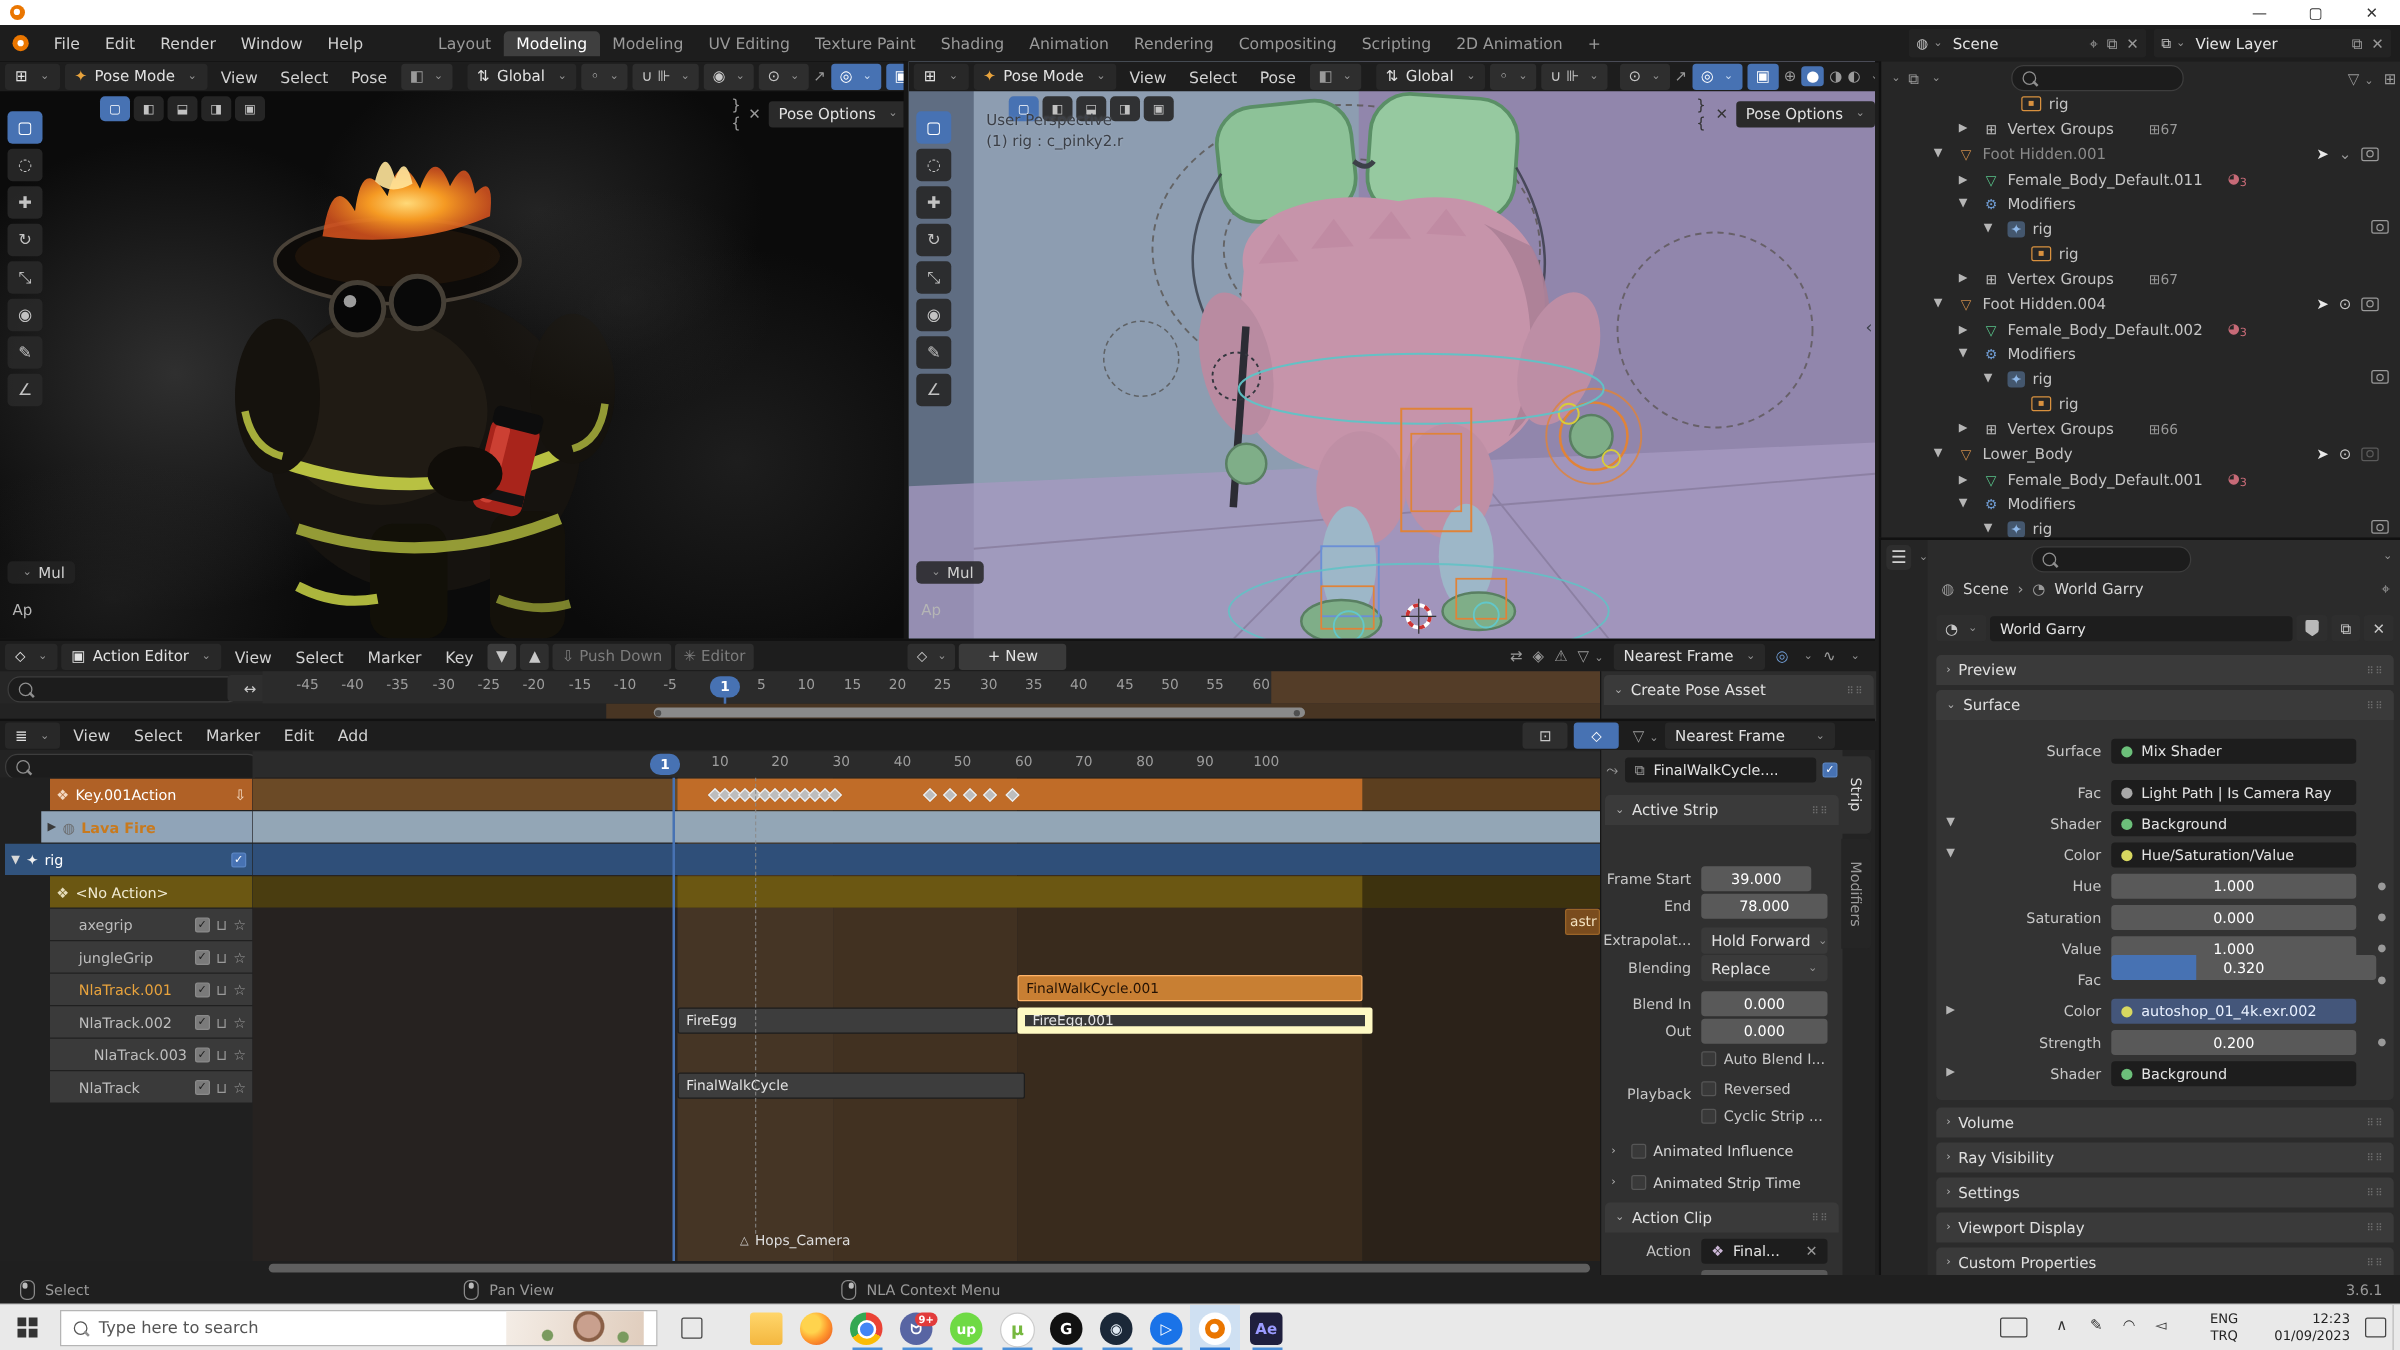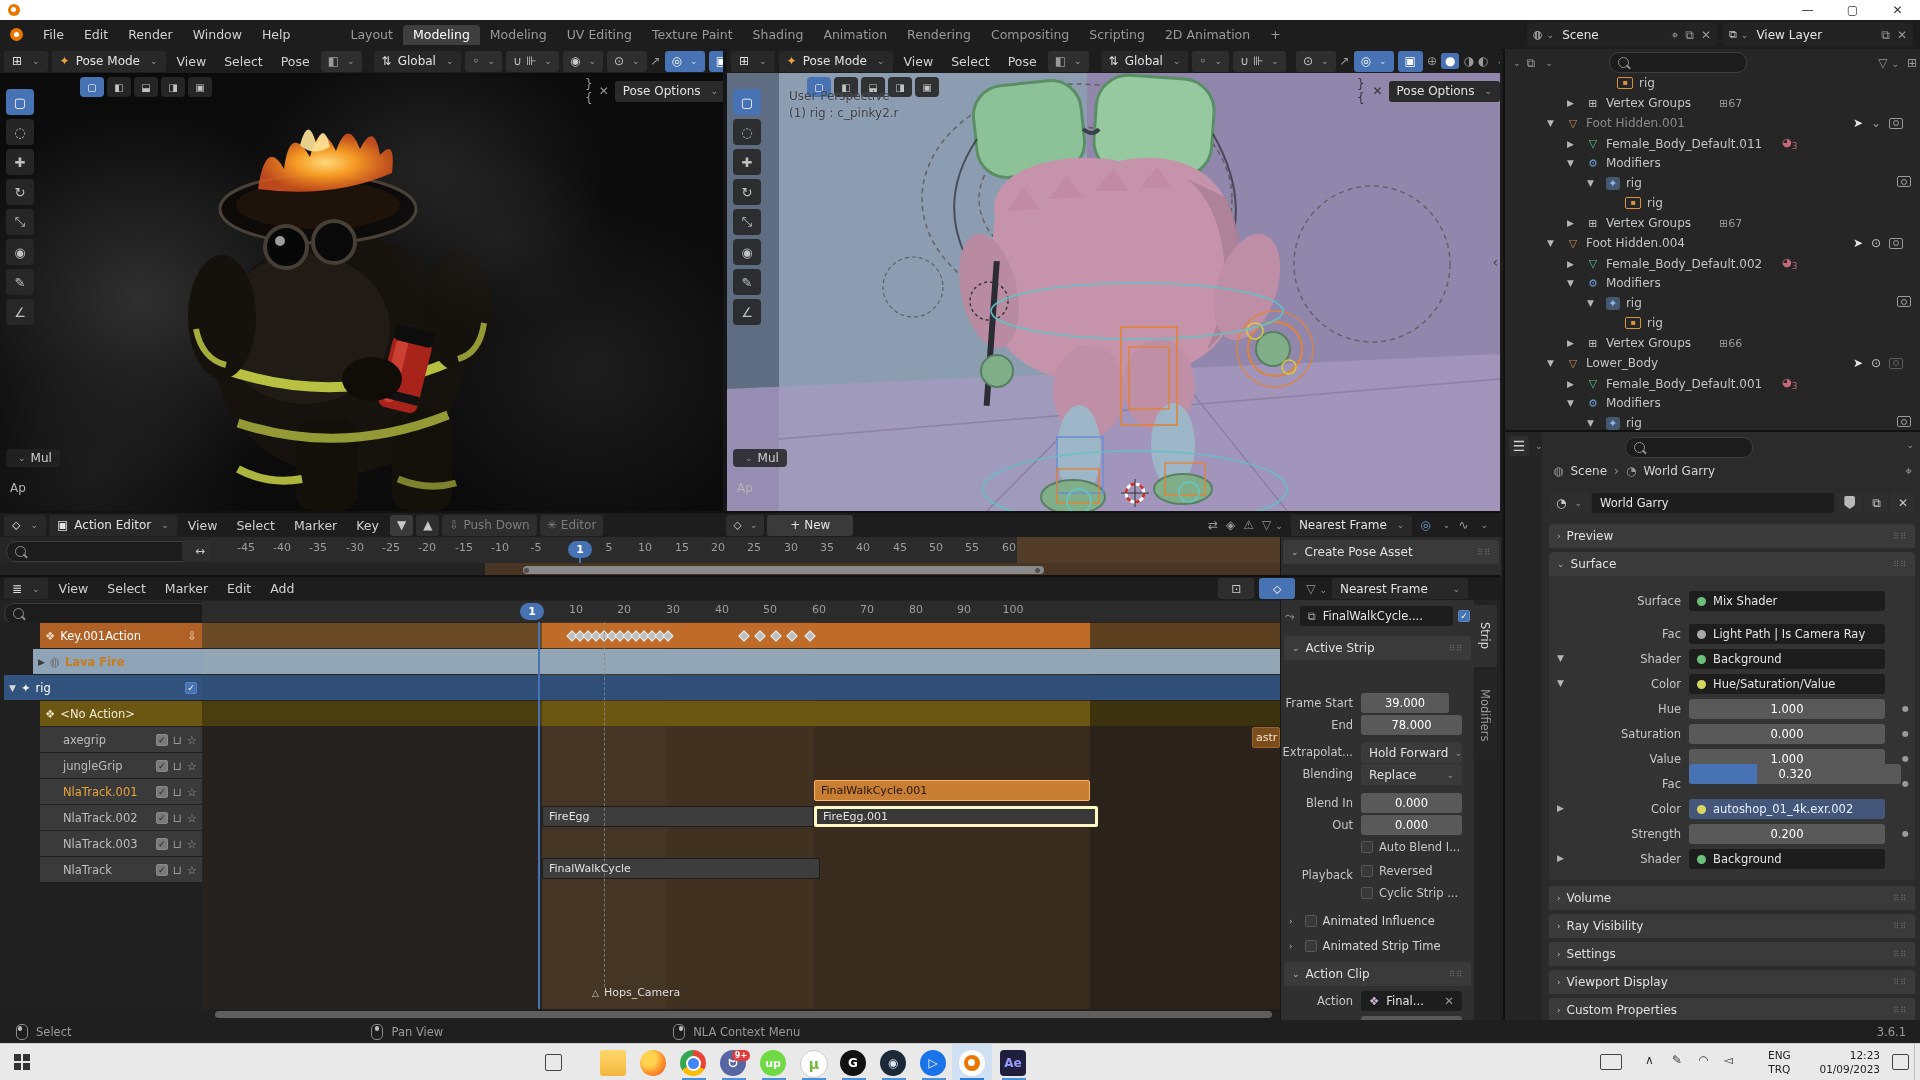--- a/index.html
+++ b/index.html
@@ -563,21 +563,21 @@
       <span class="diamond" style="left:570px;top:10px"></span>
         <span class="diamond" style="left:586px;top:10px"></span>
       <span class="diamond" style="left:604px;top:10px"></span>
 
       <div class="strip" style="left:612px;top:158px;width:276px;background:#c87f33;border:1px solid #ffb469;color:#241204">
           <span>FinalWalkCycle.001</span>
         </div>
       <div class="strip" style="left:340px;top:184px;width:272px;background:#3d3d3d;border:1px solid #1d1d1d;color:#e3e3e3">
           <span>FireEgg</span>
         </div>
-      <div class="strip" style="left:612px;top:184px;width:284px;background:#383838;border:3px solid #fef9c3;color:#e3e3e3">
+      <div class="strip" style="left:612px;top:184px;width:284px;background:#383838;border:6px solid #fef9c3;color:#e3e3e3">
           <span>FireEgg.001</span>
         </div>
       <div class="strip" style="left:340px;top:236px;width:278px;background:#3d3d3d;border:1px solid #1d1d1d;color:#e3e3e3">
           <span>FinalWalkCycle</span>
         </div>
       <div class="strip" style="left:1050px;top:105px;width:28px;background:#7a4c1e;border:1px solid #9a6428;color:#f4e3c2;padding:0 3px">
           <span>astr</span>
         </div>
 
       <div class="abs" style="left:402px;top:0;width:0;height:365px;border-left:1px dashed #8a8a8a;opacity:.8"></div>
@@ -640,21 +640,21 @@
       </div>
       <div class="track-label" style="left:40px;top:183px;width:162px;height:25px;background:#3a3a3a;color:#bdbdbd">
         <span style="margin-left:18px">NlaTrack.002</span>
         <span class="trow-ico">
             <span class="cb on" style="background:#7a7a7a;border-color:#8a8a8a;color:#222">✓</span>
             <span class="dim">⊔</span>
             <span class="dim">☆</span>
           </span>
       </div>
       <div class="track-label" style="left:40px;top:209px;width:162px;height:25px;background:#3a3a3a;color:#bdbdbd">
-        <span style="margin-left:18px">NlaTrack.003</span>
+        <span style="margin-left:30px">NlaTrack.003</span>
         <span class="trow-ico">
             <span class="cb on" style="background:#7a7a7a;border-color:#8a8a8a;color:#222">✓</span>
             <span class="dim">⊔</span>
             <span class="dim">☆</span>
           </span>
       </div>
       <div class="track-label" style="left:40px;top:235px;width:162px;height:25px;background:#3a3a3a;color:#bdbdbd">
         <span style="margin-left:18px">NlaTrack</span>
         <span class="trow-ico">
             <span class="cb on" style="background:#7a7a7a;border-color:#8a8a8a;color:#222">✓</span>
@@ -1018,20 +1018,29 @@
     <span style="margin-left:auto;margin-right:14px">3.6.1</span>
   </div>
 
   <div class="abs" style="left:0;top:1043px;width:1920px;height:37px;background:#e9e9e9;border-top:1px solid #cfcfcf">
     <div class="abs" style="left:14px;top:10px;width:16px;height:16px">
       <span class="abs" style="left:0;top:0;width:7px;height:7px;background:#333"></span>
         <span class="abs" style="left:9px;top:0;width:7px;height:7px;background:#333"></span>
       <span class="abs" style="left:0;top:9px;width:7px;height:7px;background:#333"></span>
         <span class="abs" style="left:9px;top:9px;width:7px;height:7px;background:#333"></span>
     </div>
+    <div class="abs f" style="left:48px;top:4px;width:478px;height:29px;background:#ffffff;border:1px solid #b5b5b5;box-sizing:border-box;padding:0 10px;gap:9px;overflow:hidden">
+      <span class="mag" style="border-color:#555"></span>
+      <span style="color:#555;font-size:13px">Type here to search</span>
+      <span style="margin-left:auto;width:110px;height:29px;background:
+        radial-gradient(circle at 60% 45%, #c9a08e 0 9px, #8a5f46 10px 12px, transparent 13px),
+        radial-gradient(circle at 30% 70%, #7a9a5f 0 4px, transparent 5px),
+        radial-gradient(circle at 85% 75%, #7a9a5f 0 4px, transparent 5px),
+        linear-gradient(100deg,#f4ede6,#e0cdbd)"></span>
+    </div>
     <span class="abs" style="left:545px;top:10px;width:15px;height:15px;border:1.5px solid #444;border-radius:2px"></span>
     <span class="appico" style="left:600px;background:linear-gradient(180deg,#ffd66b,#f4b73f);border-radius:3px"></span>
     <span class="appico" style="left:640px;background:radial-gradient(circle at 35% 35%,#ffd34d 0 30%,#ff9a2e 55%,#e5481f 100%);border-radius:50%"></span>
     <span class="appico" style="left:680px;background:conic-gradient(#ea4335 0 33%,#fbbc05 33% 66%,#34a853 66% 100%);border-radius:50%">
         <span style="width:11px;height:11px;border-radius:50%;background:#4285f4;border:2px solid #fff"></span>
       </span>
     <span class="appico" style="left:720px;background:#5865a3;border-radius:50%;color:#fff;font-size:11px">ᗢ<span class="abs" style="margin-left:16px;margin-top:-16px;background:#e23b3b;color:#fff;border-radius:8px;font-size:8px;padding:1px 3px">9+</span></span>
     <span class="appico" style="left:760px;background:#6fda44;border-radius:50%;color:#fff;font-size:11px">
         <span>up</span>
       </span>

